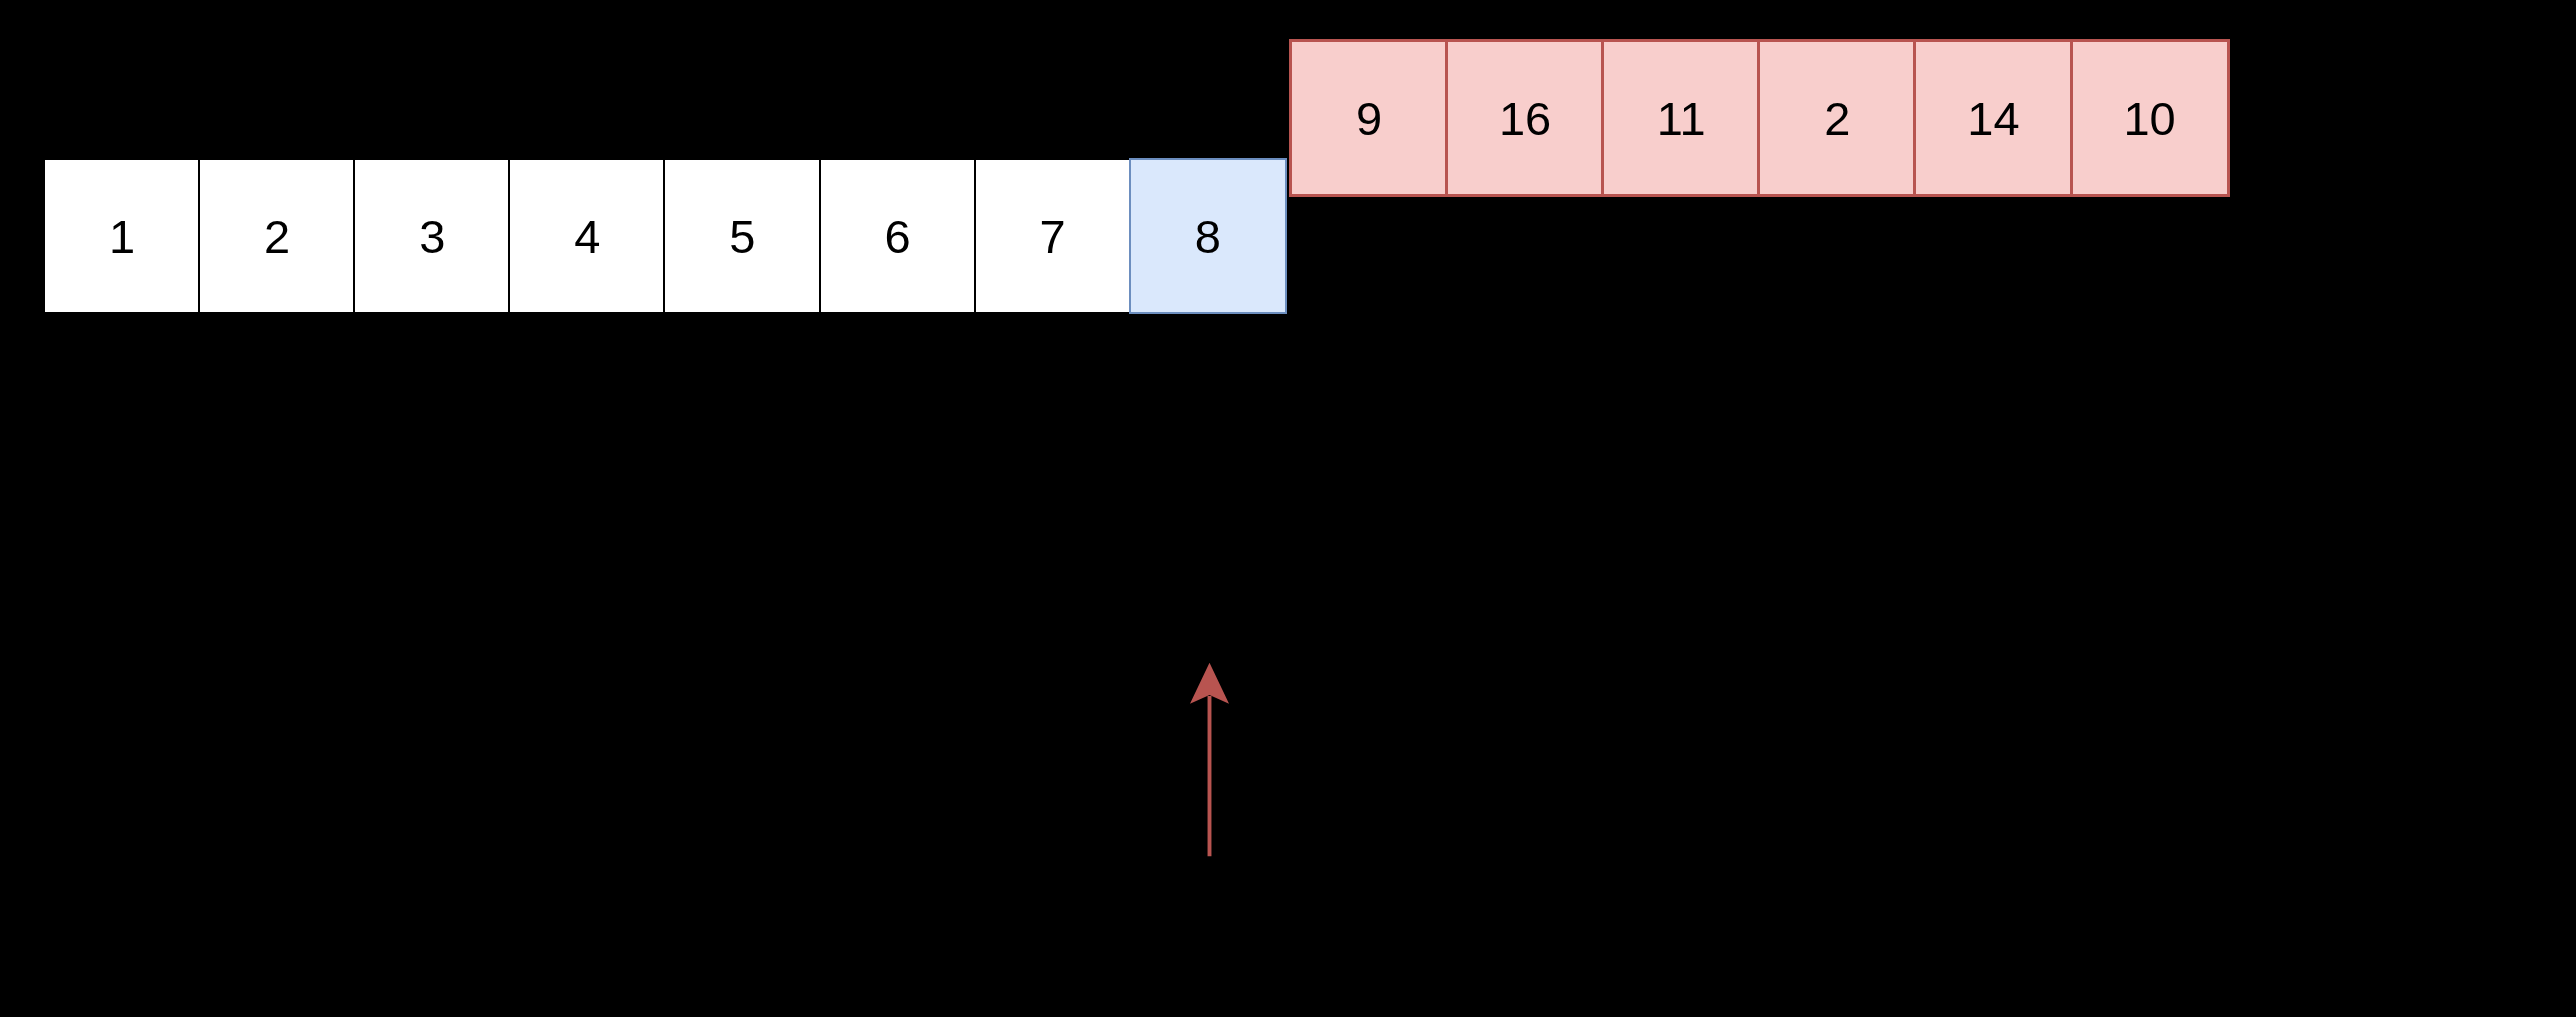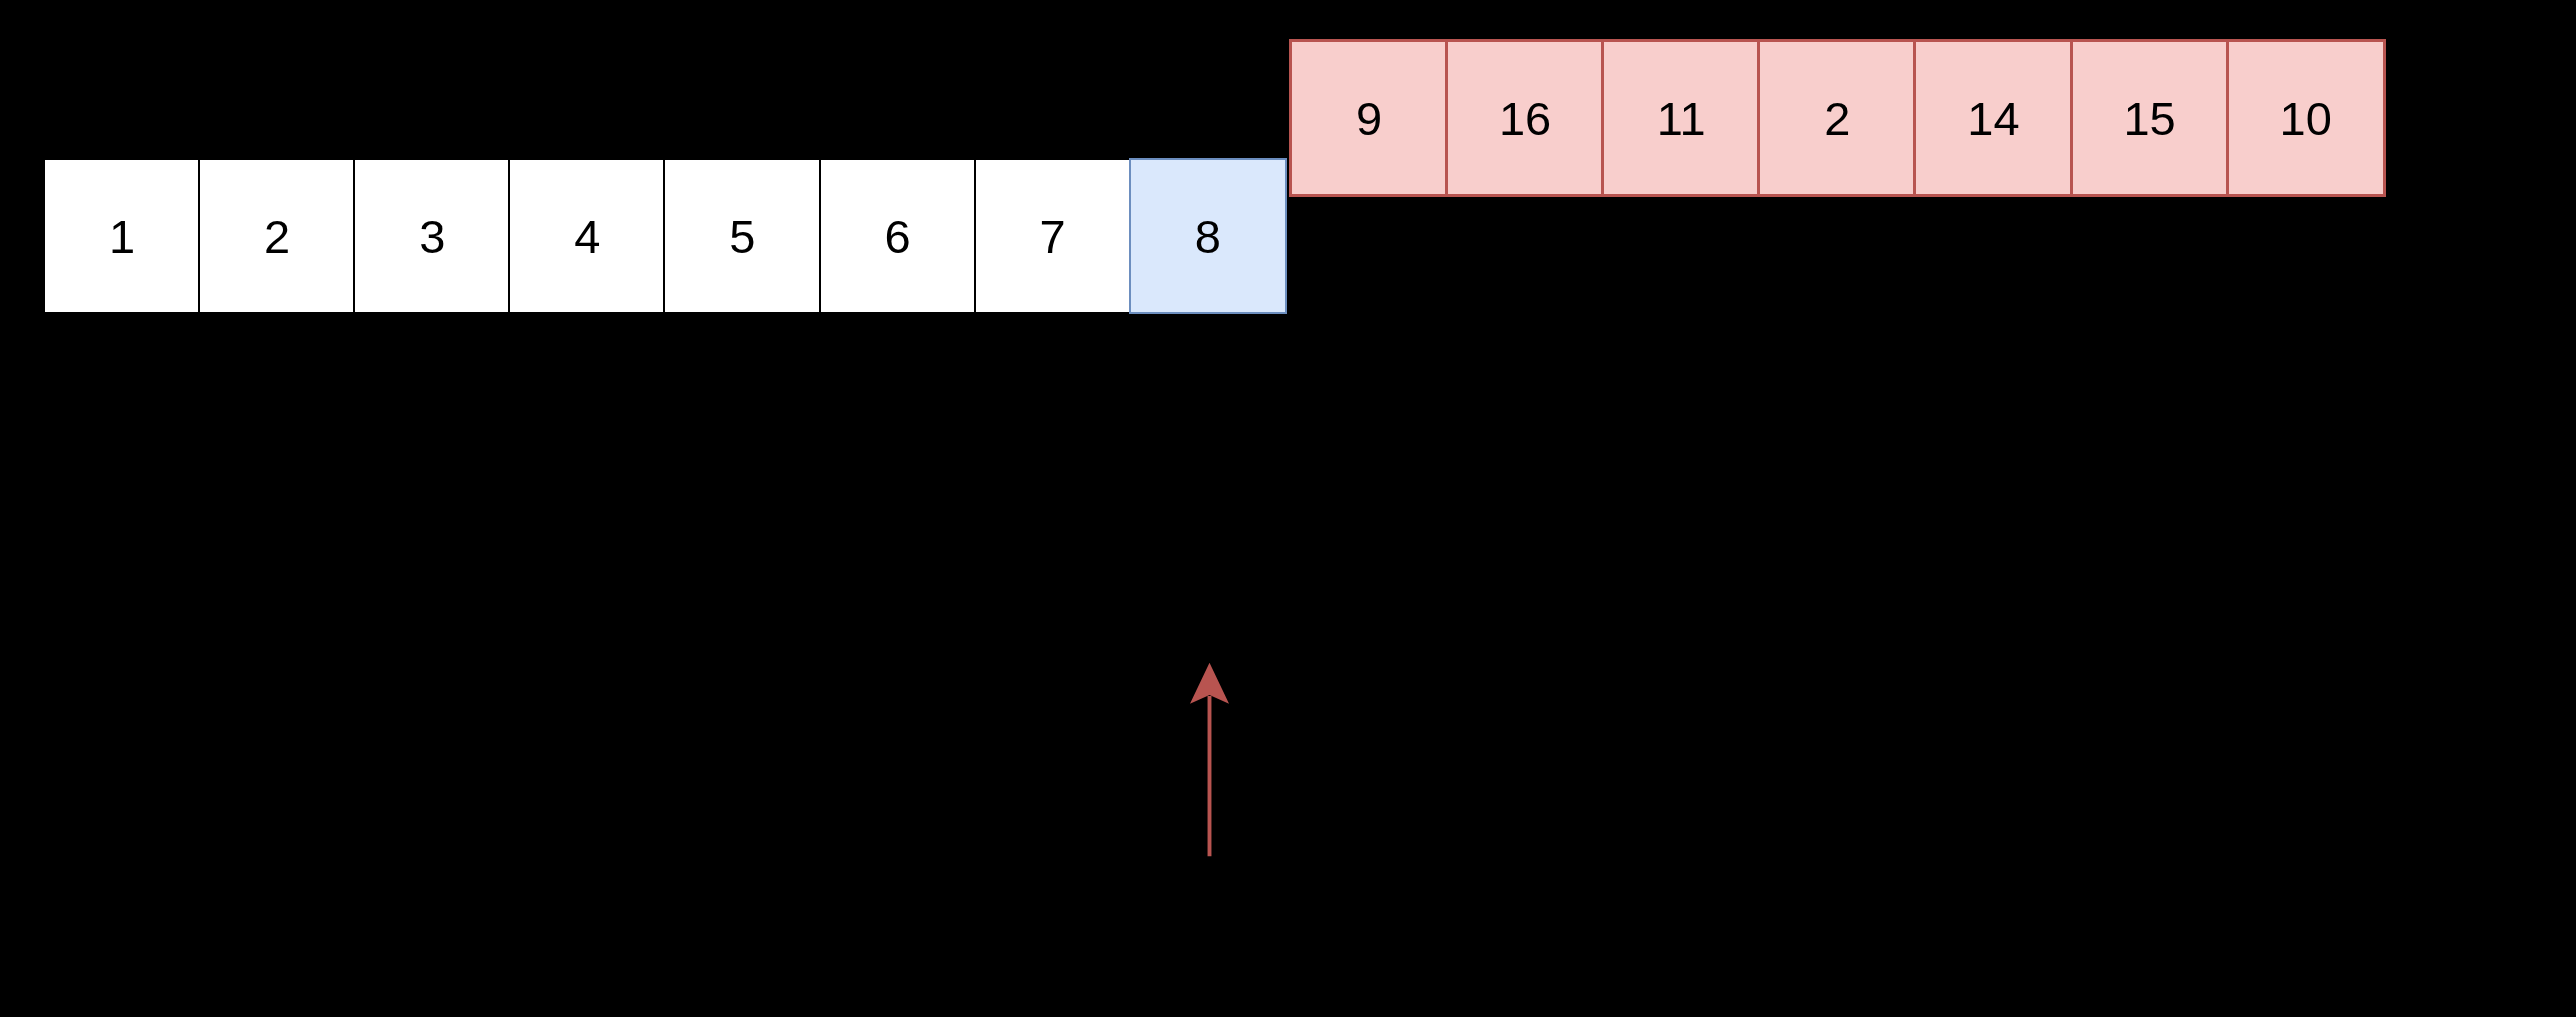--- a/index.html
+++ b/index.html
@@ -79,21 +79,20 @@
 <body>
 
 <div class="stage">
 
   <div class="row row-new">
     <div class="cell cell-new">9</div>
     <div class="cell cell-new">16</div>
     <div class="cell cell-new">11</div>
     <div class="cell cell-new">2</div>
     <div class="cell cell-new">14</div>
-    <div class="cell cell-new">15</div>
     <div class="cell cell-new">10</div>
   </div>
 
   <div class="row row-original">
     <div class="cell cell-orig">1</div>
     <div class="cell cell-orig">2</div>
     <div class="cell cell-orig">3</div>
     <div class="cell cell-orig">4</div>
     <div class="cell cell-orig">5</div>
     <div class="cell cell-orig">6</div>

